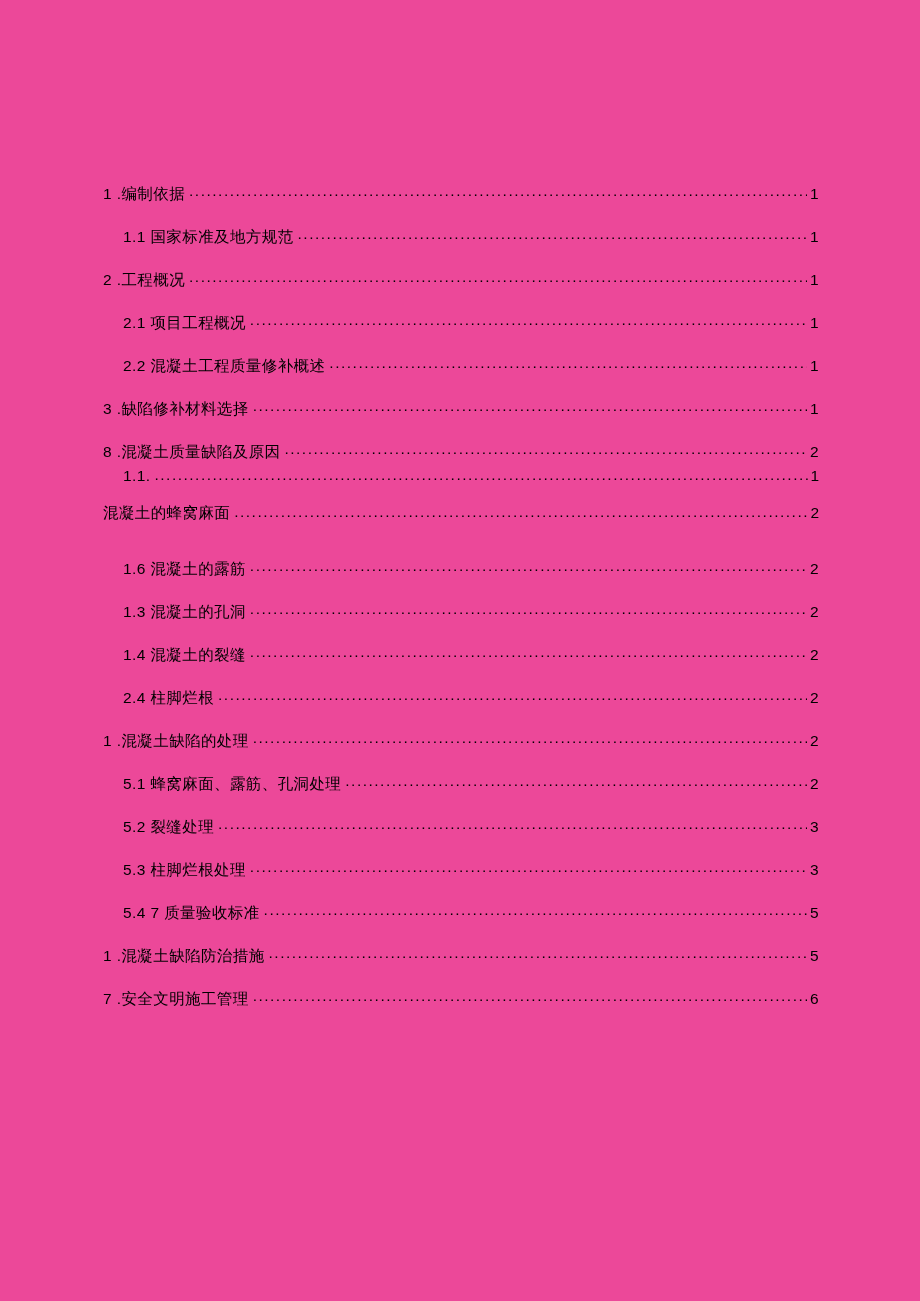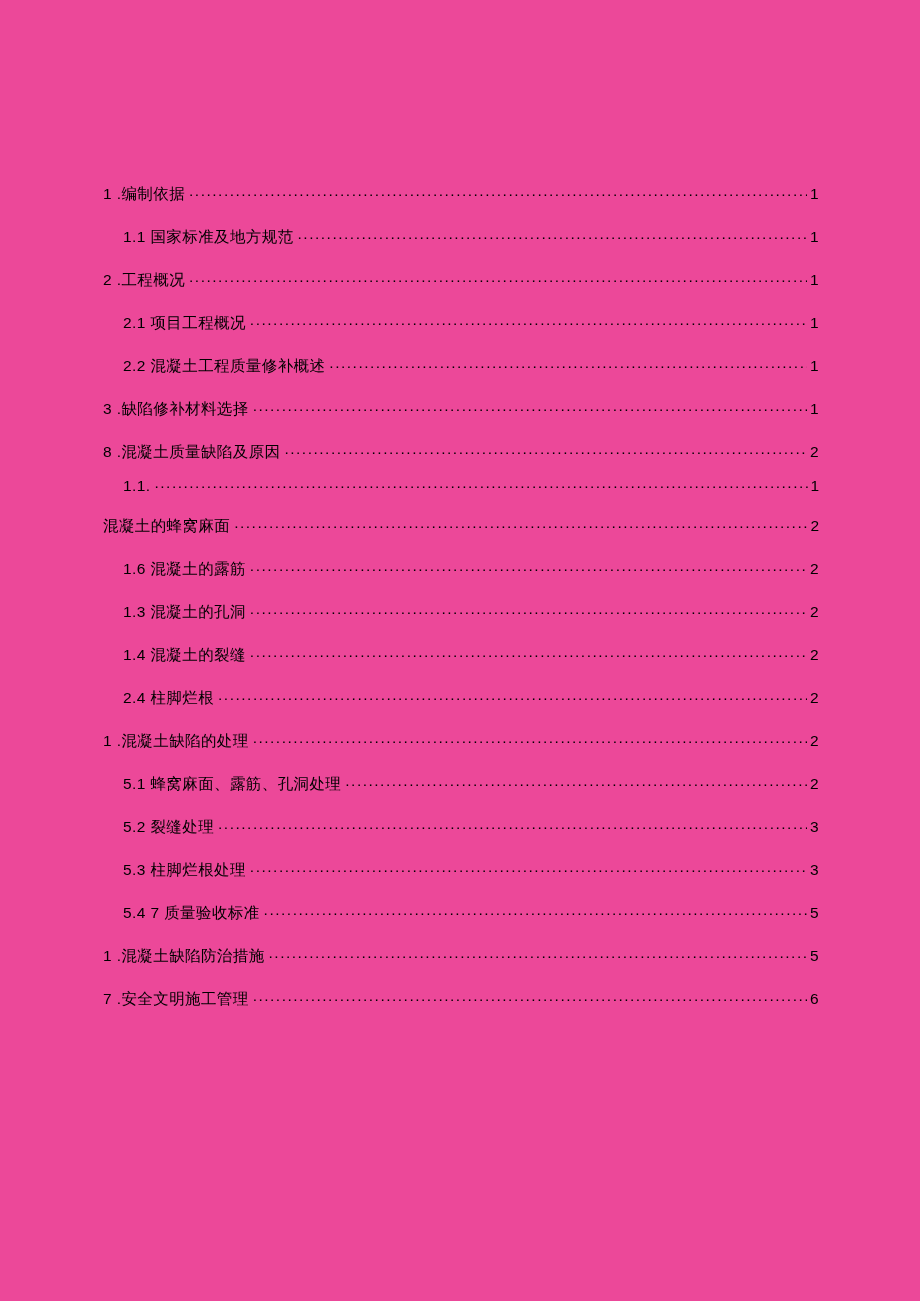--- a/index.html
+++ b/index.html
@@ -61,27 +61,27 @@
   .lvl1 { padding-left: 0px; }
   .lvl2 { padding-left: 20px; }
 
   .wrap-entry {
     font-size: 15.5px;
     line-height: 1.0;
     white-space: nowrap;
   }
   .wrap-entry .row1 {
     display: flex;
-    align-items: flex-end;
+    align-items: center;
     height: 34px;
     padding-left: 20px;
   }
   .wrap-entry .row2 {
     display: flex;
-    align-items: flex-end;
+    align-items: center;
     height: 40px;
     padding-left: 0px;
   }
   .wrap-entry .row1 .leader,
   .wrap-entry .row2 .leader {
     flex: 1 1 auto;
     overflow: hidden;
     white-space: nowrap;
     margin: 0 2px 3px 4px;
     letter-spacing: 1.5px;

